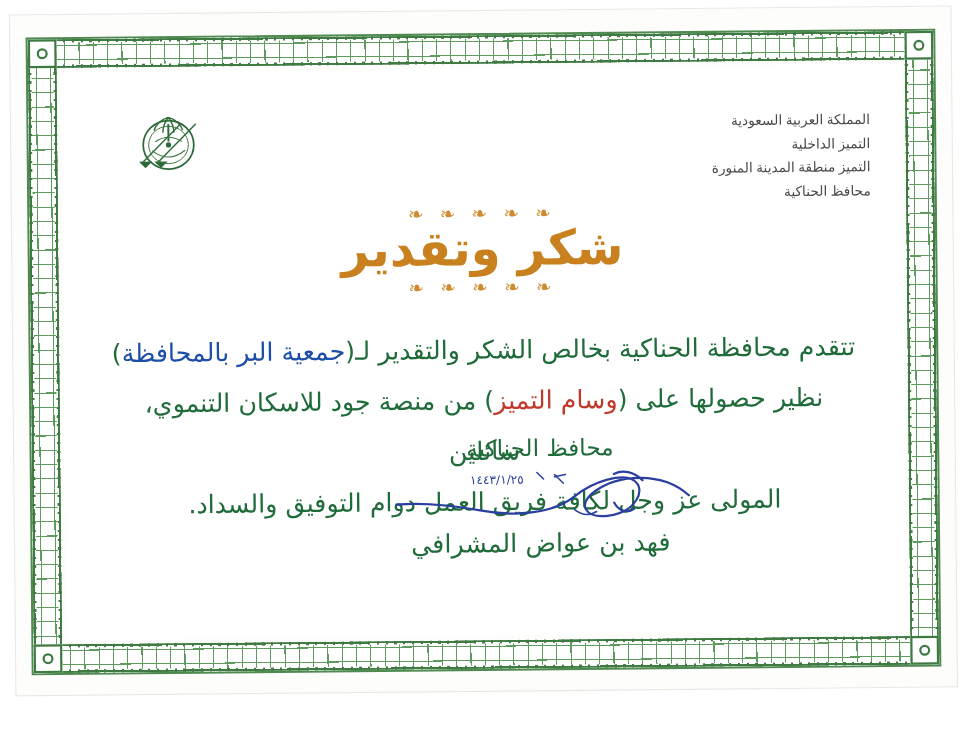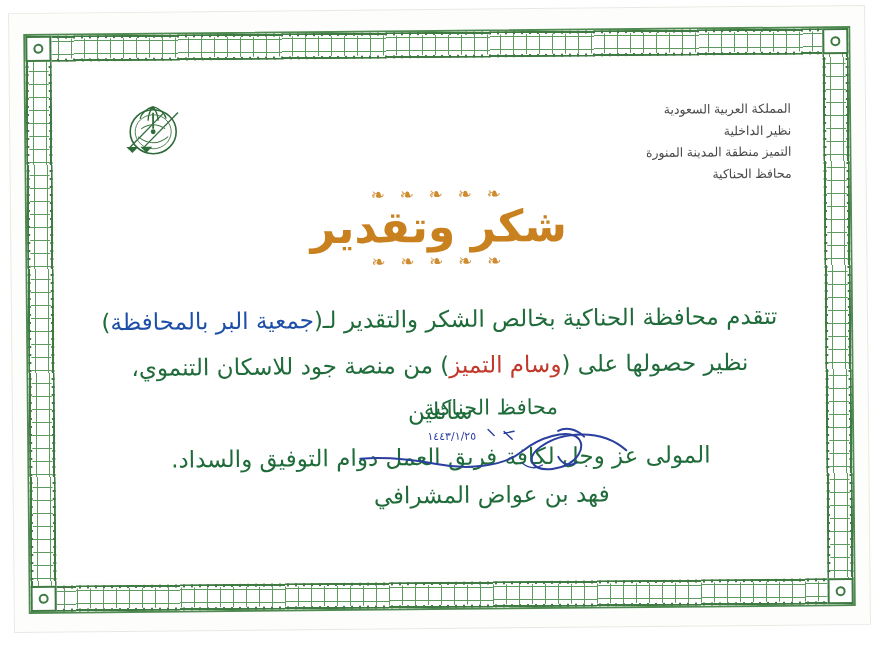--- a/index.html
+++ b/index.html
@@ -136,21 +136,21 @@
   }
   .ministry-lines {
     position: absolute;
     right: 12px;
     top: 6px;
     text-align: right;
     font-size: 12.5px;
     line-height: 1.72;
     color: #4a4a4a;
   }
-  .ministry-lines div { white-space: nowrap; }
+  .ministry-lines div { white-space: nowrap; font-family: Liberation Serif, serif; }
 
   .emblem {
     position: absolute;
     left: 42px;
     top: 0px;
     width: 78px;
     height: 66px;
   }
   .emblem svg { display: block; }
 
@@ -266,21 +266,21 @@
                 <path d="M27 30 q12 -8 24 0" stroke="#3f7a43" stroke-width="1"></path>
               </g>
               <g fill="#2f6a3a">
                 <circle cx="39" cy="33" r="2.4"></circle>
               </g>
             </svg>
           </div>
 
           <div class="ministry-lines">
             <div>المملكة العربية السعودية</div>
-            <div>نظير الداخلية</div>
+            <div>التميز الداخلية</div>
             <div>التميز منطقة المدينة المنورة</div>
             <div>محافظ الحناكية</div>
           </div>
         </div>
 
         <div class="title-block">
           <div class="title-ornament">❧ ❧ ❧ ❧ ❧</div>
           <div class="title-main">شكر وتقدير</div>
           <div class="title-ornament">❧ ❧ ❧ ❧ ❧</div>
         </div>

